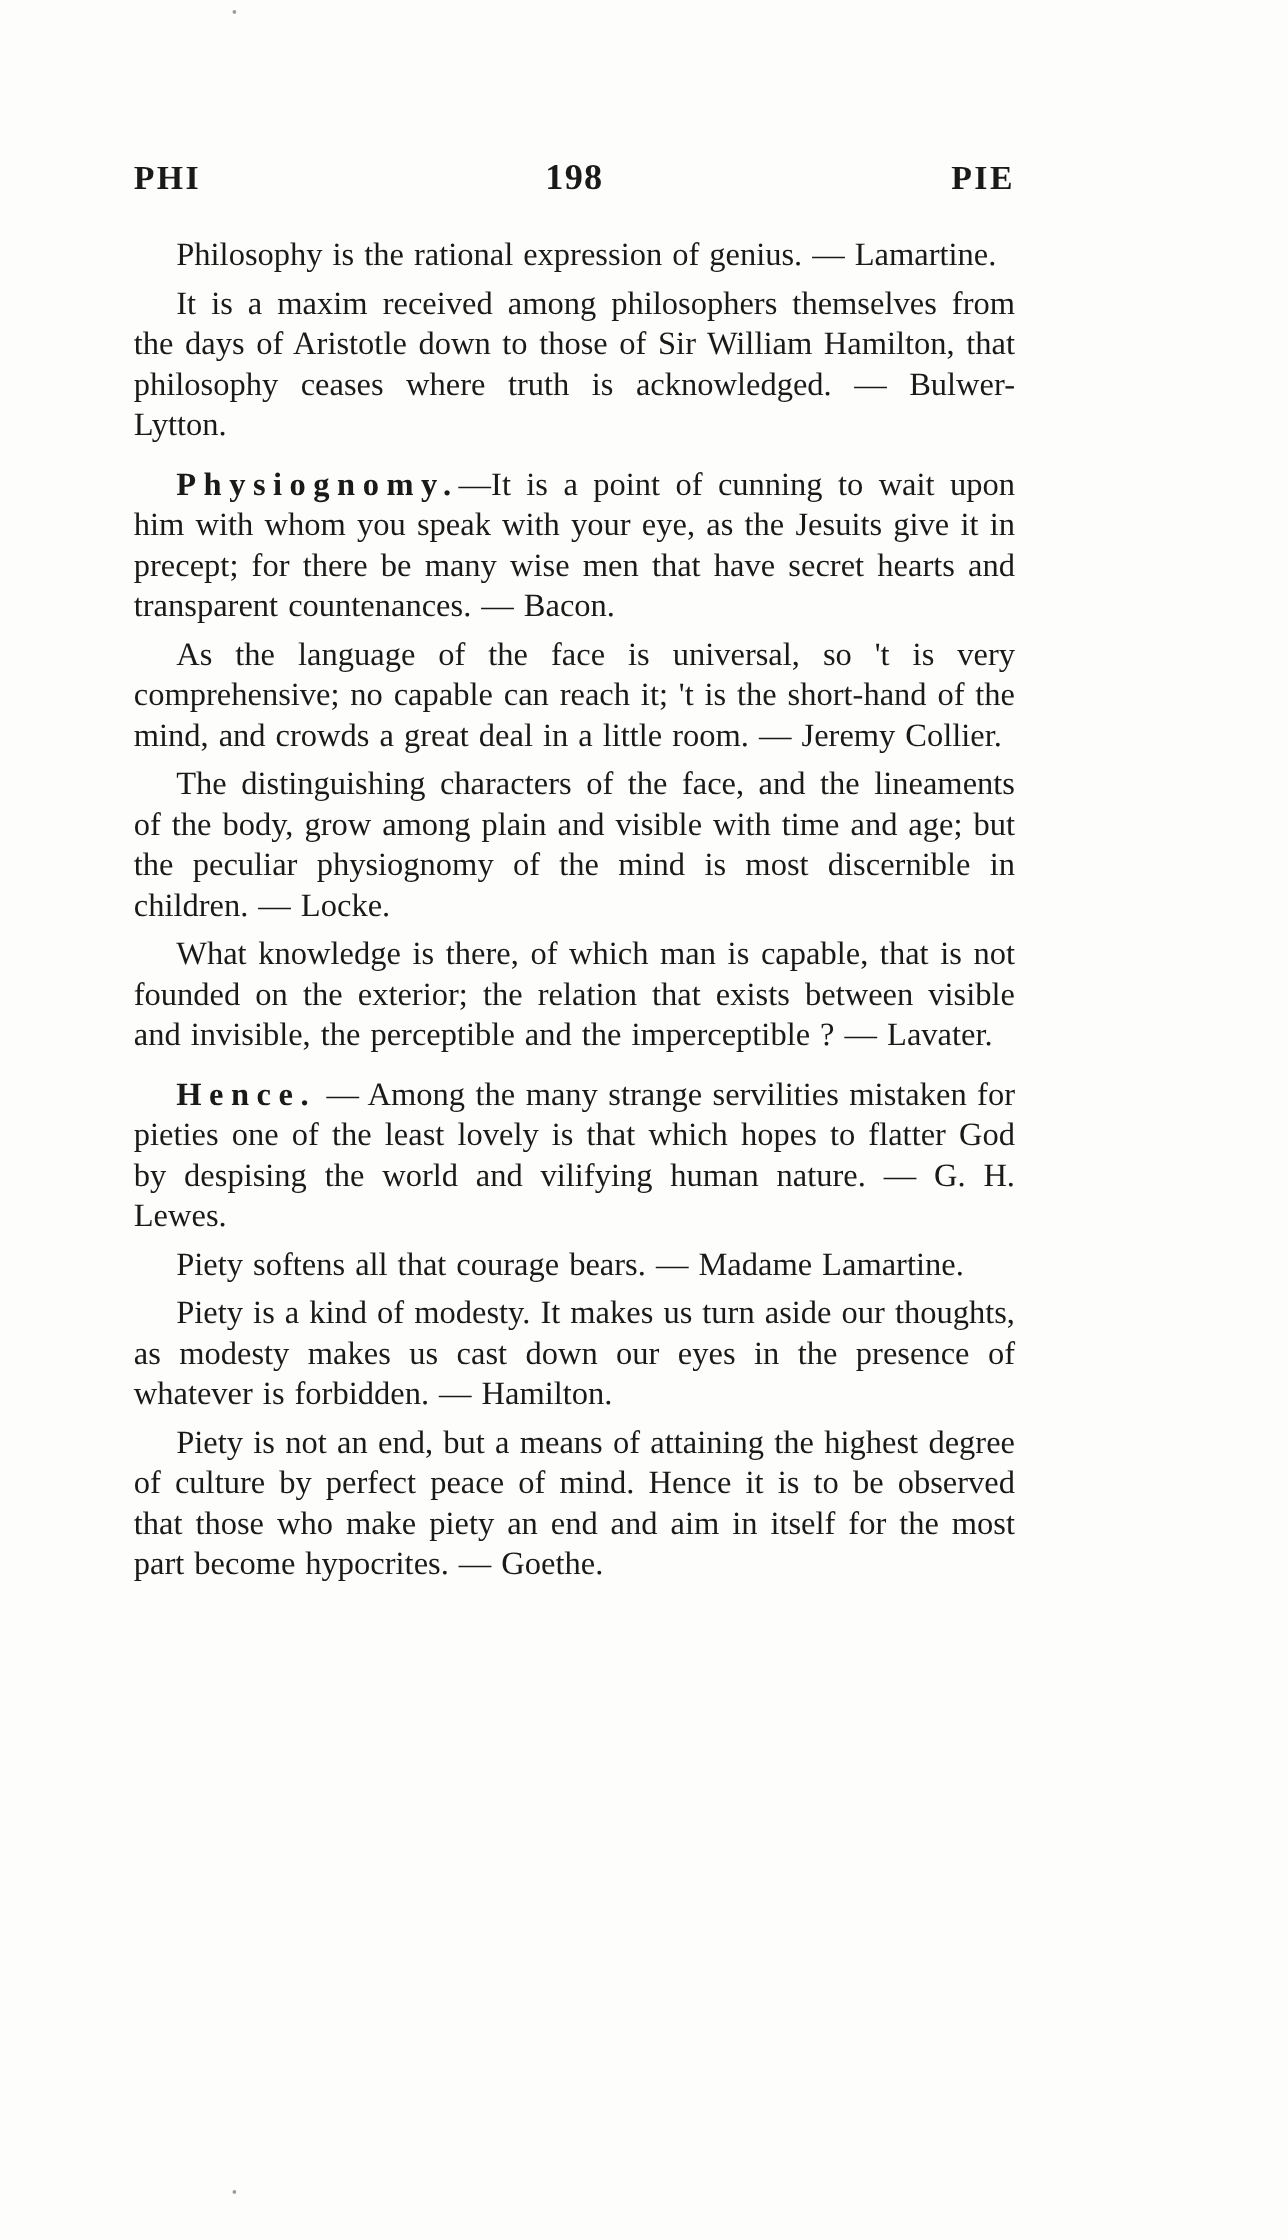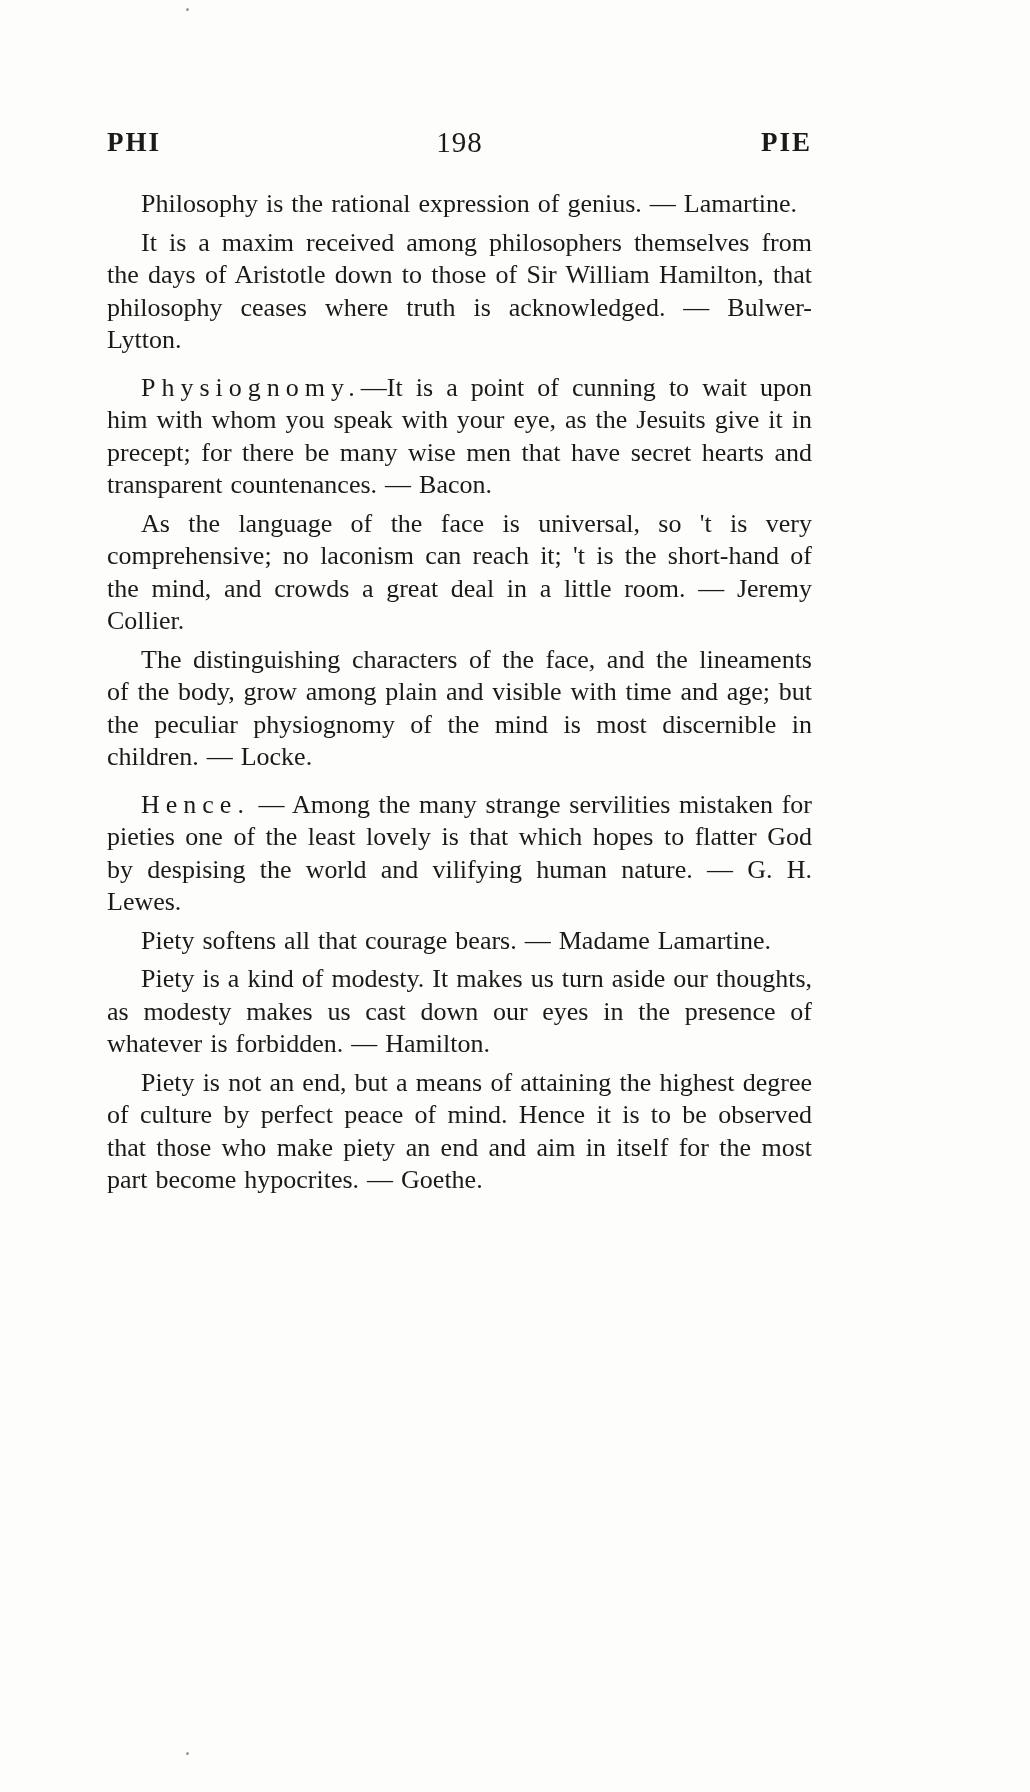--- a/index.html
+++ b/index.html
@@ -26,39 +26,39 @@
     display: flex;
     justify-content: space-between;
     font-weight: bold;
     letter-spacing: 2px;
   }
   .page-number {
     position: absolute;
     left: 50%;
     transform: translateX(-50%);
     font-size: 29px;
-    font-weight: normal;
+    font-weight: bold;
     letter-spacing: 1px;
   }
   .page-text {
     margin: 0 218px 0 107px;
     font-size: 26px;
     line-height: 32.5px;
     text-align: justify;
     word-spacing: 1.5px;
   }
   .para {
     margin: 0 0 6px 0;
     text-indent: 34px;
   }
   .para.entry {
     margin-top: 15px;
   }
   .lead {
-    font-weight: normal;
+    font-weight: bold;
     letter-spacing: 6px;
   }
   .attribution {
   }
   .scan-dot {
     position: absolute;
     width: 3px;
     height: 3px;
     border-radius: 50%;
     background: #9a9a96;
@@ -75,22 +75,23 @@
   <header class="page-header">
     <span class="hdr-left">PHI</span>
     <span class="page-number">198</span>
     <span class="hdr-right">PIE</span>
   </header>
 
   <main class="page-text" id="paragraph-container">
       <p class="para"><span>Philosophy is the rational expression of genius. — </span><span class="attribution">Lamartine.</span></p>
       <p class="para"><span>It is a maxim received among philosophers themselves from the days of Aristotle down to those of Sir William Hamilton, that philosophy ceases where truth is acknowledged. — </span><span class="attribution">Bulwer-Lytton.</span></p>
       <p class="para entry"><span class="lead">Physiognomy.</span><span>—It is a point of cunning to wait upon him with whom you speak with your eye, as the Jesuits give it in precept; for there be many wise men that have secret hearts and transparent countenances. — </span><span class="attribution">Bacon.</span></p>
-      <p class="para"><span>As the language of the face is universal, so 't is very comprehensive; no laconism can reach it; 't is the short-hand of the mind, and crowds a great deal in a little room. — </span><span class="attribution">Jeremy Collier.</span></p>
+      <p class="para"><span>As the language of the face is universal, so 't is very comprehensive; no capable can reach it; 't is the short-hand of the mind, and crowds a great deal in a little room. — </span><span class="attribution">Jeremy Collier.</span></p>
       <p class="para"><span>The distinguishing characters of the face, and the lineaments of the body, grow among plain and visible with time and age; but the peculiar physiognomy of the mind is most discernible in children. — </span><span class="attribution">Locke.</span></p>
+      <p class="para"><span>What knowledge is there, of which man is capable, that is not founded on the exterior; the relation that exists between visible and invisible, the perceptible and the imperceptible ? — </span><span class="attribution">Lavater.</span></p>
       <p class="para entry"><span class="lead">Hence.</span><span> — Among the many strange servilities mistaken for pieties one of the least lovely is that which hopes to flatter God by despising the world and vilifying human nature. — </span><span class="attribution">G. H. Lewes.</span></p>
       <p class="para"><span>Piety softens all that courage bears. — </span><span class="attribution">Madame Lamartine.</span></p>
       <p class="para"><span>Piety is a kind of modesty.  It makes us turn aside our thoughts, as modesty makes us cast down our eyes in the presence of whatever is forbidden. — </span><span class="attribution">Hamilton.</span></p>
       <p class="para"><span>Piety is not an end, but a means of attaining the highest degree of culture by perfect peace of mind. Hence it is to be observed that those who make piety an end and aim in itself for the most part become hypocrites. — </span><span class="attribution">Goethe.</span></p>
     </main>
 
   <span class="scan-dot bottom"></span>
 </div>
 
 </body></html>

